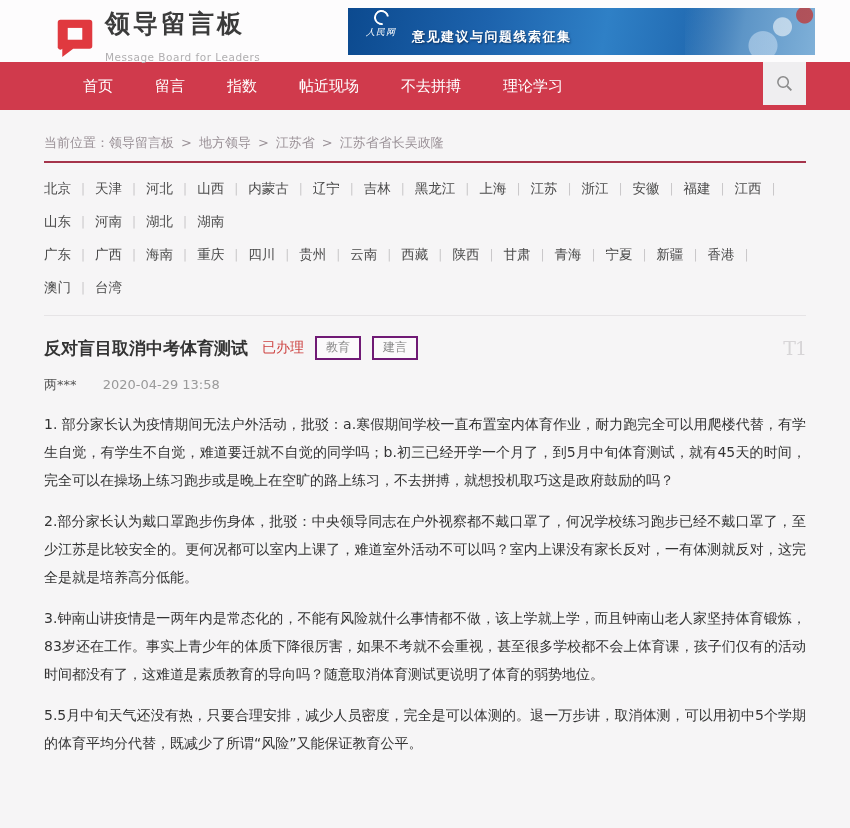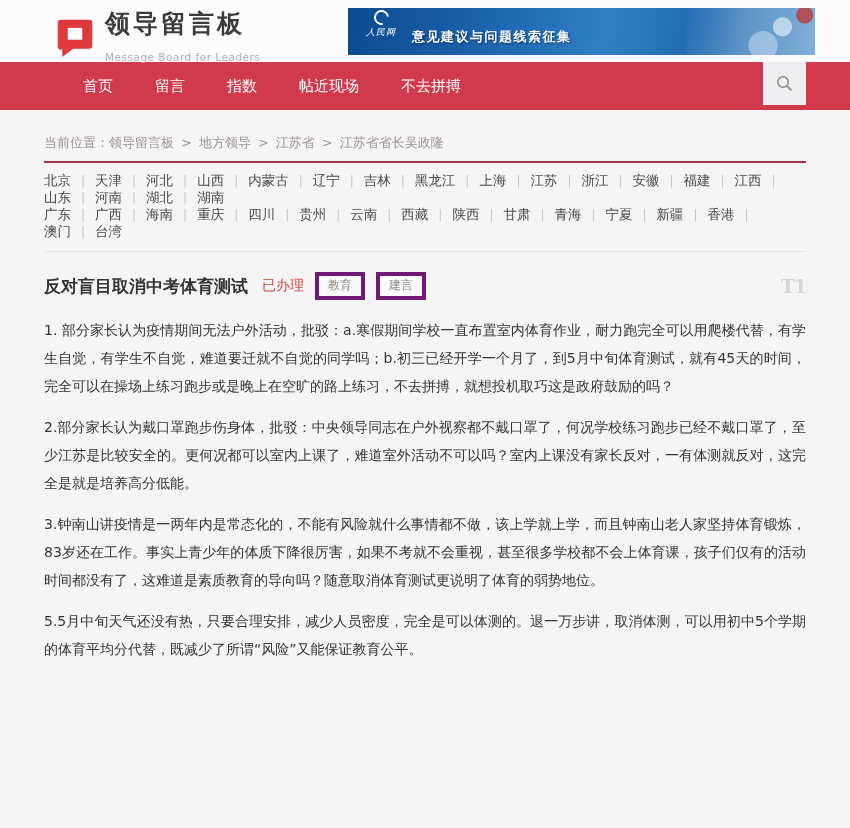--- a/index.html
+++ b/index.html
@@ -36,30 +36,30 @@
     align-self:flex-end;margin:0 0 9px 6px;text-shadow:1px 1px 2px rgba(3,28,66,.7);}
   .nav{height:48px;background:#d03a4c;display:flex;align-items:stretch;padding-left:62px;}
   .nav-item{display:flex;align-items:center;padding:0 21px;color:#fff;font-size:15px;text-decoration:none;cursor:pointer;}
   .nav-search{margin-left:auto;margin-right:44px;width:43px;height:43px;background:#efeef0;
     display:flex;align-items:center;justify-content:center;cursor:pointer;}
   .content{padding:0 44px;}
   .breadcrumb{padding-top:24px;font-size:13px;color:#9a9197;}
   .bc-link{color:#9a9197;text-decoration:none;cursor:pointer;}
   .bc-sep{margin:0 7px;color:#9a9197;}
   .crumb-rule{margin-top:9px;border-bottom:2px solid #a5344b;}
-  .regions{padding-top:9px;font-size:13.5px;line-height:16px;color:#4a4a4a;}
+  .regions{padding-top:9px;font-size:13.5px;line-height:32px;color:#4a4a4a;}
   .region-link{color:#4a4a4a;text-decoration:none;cursor:pointer;white-space:nowrap;}
   .sep{color:#c9c7c9;margin:0 10px;font-size:12px;}
   .divider{border-top:1px solid #e6e4e6;margin-top:11px;}
   .title-row{display:flex;align-items:center;padding-top:20px;}
   .article-title{font-size:17px;font-weight:bold;color:#333;}
   .status{margin-left:14px;font-size:14px;color:#cd4240;}
-  .tag{margin-left:11px;font-size:12px;color:#8a8a8a;border:4px solid #701a75;padding:1px 9px 2px;background:#fbfafb;}
+  .tag{margin-left:11px;font-size:12px;color:#8a8a8a;border:2px solid #701a75;padding:1px 9px 2px;background:#fbfafb;}
   .font-tool{margin-left:auto;color:#d7d5d7;font-family:"DejaVu Serif","Liberation Serif",serif;
-    font-weight:bold;font-size:19px;cursor:pointer;letter-spacing:-1px;}
+    font-weight:normal;font-size:19px;cursor:pointer;letter-spacing:-1px;}
   .meta{margin-top:16px;font-size:13px;}
   .meta .author{color:#555;}
   .meta .date{color:#999;margin-left:22px;}
   .article-body{padding-top:16px;font-size:14px;line-height:28px;color:#333;text-align:justify;}
   .article-body p{margin:0 0 13px;}
 </style>
 </head>
 <body>
 
 <div class="header">
@@ -83,20 +83,21 @@
   </div>
 </div>
 
 <div class="nav">
   <div style="display:flex;align-items:stretch;">
       <a class="nav-item">首页</a>
       <a class="nav-item">留言</a>
       <a class="nav-item">指数</a>
       <a class="nav-item">帖近现场</a>
       <a class="nav-item">不去拼搏</a>
+      <a class="nav-item">理论学习</a>
     </div>
   <div class="nav-search">
     <svg width="19" height="19" viewBox="0 0 20 20">
       <circle cx="8.5" cy="8.5" r="5.5" fill="none" stroke="#8a8a8a" stroke-width="1.6"></circle>
       <line x1="12.8" y1="12.8" x2="17.2" y2="17.2" stroke="#8a8a8a" stroke-width="2"></line>
     </svg>
   </div>
 </div>
 
 <div class="content">
@@ -116,20 +117,24 @@
   <div class="title-row">
     <span class="article-title">反对盲目取消中考体育测试</span>
     <span class="status">已办理</span>
     <span style="display:inline-flex;align-items:center;">
         <span class="tag">教育</span>
         <span class="tag">建言</span>
       </span>
     <span class="font-tool">T1</span>
   </div>
 
+  <div class="meta">
+    <span class="author">两***</span>
+    <span class="date">2020-04-29 13:58</span>
+  </div>
 
   <div class="article-body">
       <p>1. 部分家长认为疫情期间无法户外活动，批驳：a.寒假期间学校一直布置室内体育作业，耐力跑完全可以用爬楼代替，有学生自觉，有学生不自觉，难道要迁就不自觉的同学吗；b.初三已经开学一个月了，到5月中旬体育测试，就有45天的时间，完全可以在操场上练习跑步或是晚上在空旷的路上练习，不去拼搏，就想投机取巧这是政府鼓励的吗？</p>
       <p>2.部分家长认为戴口罩跑步伤身体，批驳：中央领导同志在户外视察都不戴口罩了，何况学校练习跑步已经不戴口罩了，至少江苏是比较安全的。更何况都可以室内上课了，难道室外活动不可以吗？室内上课没有家长反对，一有体测就反对，这完全是就是培养高分低能。</p>
       <p>3.钟南山讲疫情是一两年内是常态化的，不能有风险就什么事情都不做，该上学就上学，而且钟南山老人家坚持体育锻炼，83岁还在工作。事实上青少年的体质下降很厉害，如果不考就不会重视，甚至很多学校都不会上体育课，孩子们仅有的活动时间都没有了，这难道是素质教育的导向吗？随意取消体育测试更说明了体育的弱势地位。</p>
       <p>5.5月中旬天气还没有热，只要合理安排，减少人员密度，完全是可以体测的。退一万步讲，取消体测，可以用初中5个学期的体育平均分代替，既减少了所谓“风险”又能保证教育公平。</p>
     </div>
 
 </div>
 

